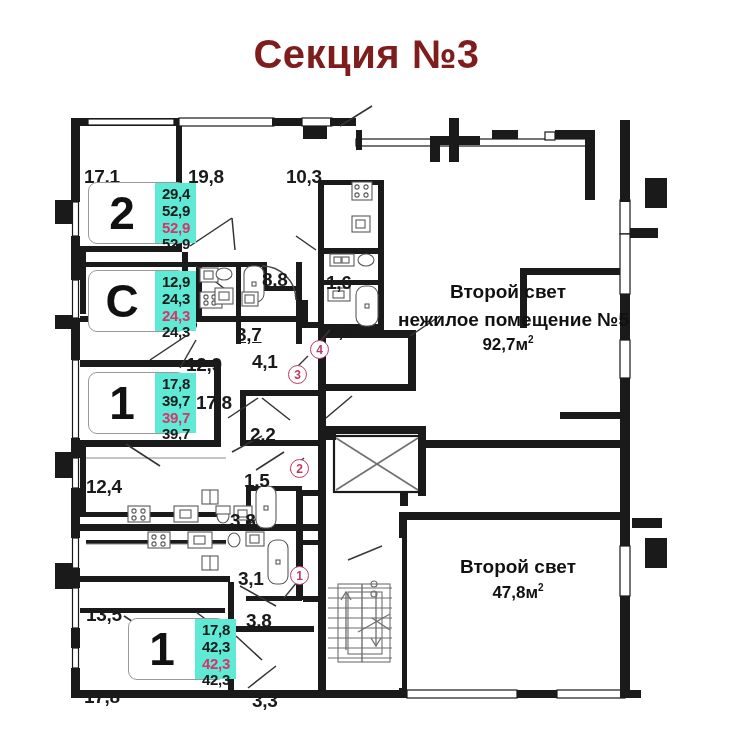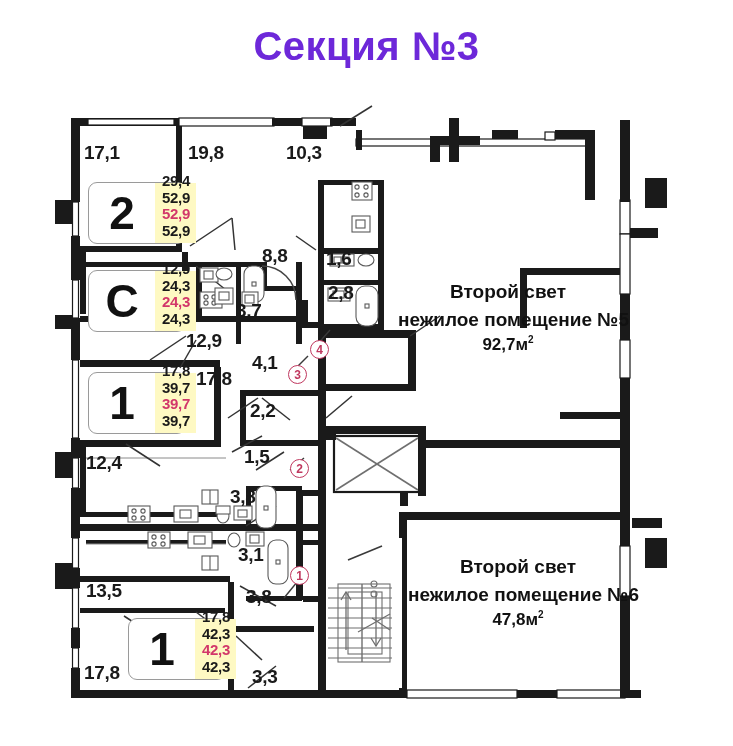--- a/index.html
+++ b/index.html
@@ -7,36 +7,37 @@
     width:733px;height:746px;
     font-family:"Liberation Sans", sans-serif;
     color:#1a1a1a;
     overflow:hidden;
     position:relative;
   }
   #plan-root{position:relative;width:733px;height:746px;}
 
   
   .plan-title{
-    position:absolute;left:0;top:24px;width:733px;
+    position:absolute;left:0;top:32px;width:733px;
     text-align:center;
     font-size:40px;font-weight:bold;letter-spacing:0.5px;
-    color:#6d28d9;
+    color:#7f1d1d;
   }
 
   
   #plan-svg{position:absolute;left:0;top:0;width:733px;height:746px;}
 
   
   .lbl{
     position:absolute;
     font-size:19px;font-weight:bold;
     color:#1a1a1a;
     white-space:nowrap;
     letter-spacing:-0.3px;
+    margin-top:24px;
   }
 
   
   .apt{
     position:absolute;
     border:1px solid #9a9a9a;
     border-radius:9px;
     background:#ffffff;
     display:flex;
     align-items:stretch;
@@ -44,23 +45,23 @@
   }
   .apt-type{
     display:flex;align-items:center;justify-content:center;
     font-size:46px;font-weight:bold;line-height:1;
     color:#111;
     padding:0 6px;
     min-width:54px;
   }
   .apt-divider{width:1px;background:#9a9a9a;}
   .apt-nums{
-    display:flex;flex-direction:column;justify-content:flex-end;
+    display:flex;flex-direction:column;justify-content:flex-start;
     padding:3px 6px 3px 7px;
-    background:#fef9c3;
+    background:#5eead4;
   }
   .apt-nums span{
     font-size:15px;font-weight:bold;line-height:1.12;
     color:#1a1a1a;
     letter-spacing:-0.3px;
   }
   .apt-nums span.hi{color:#d2376a;}
 
   
   .void-block{
@@ -408,23 +409,23 @@
     </g>
   </svg>
 
   <div class="lbl" style="left:84px;top:142px;">17,1</div>
   <div class="lbl" style="left:188px;top:142px;">19,8</div>
   <div class="lbl" style="left:286px;top:142px;">10,3</div>
   <div class="lbl" style="left:262px;top:245px;">8,8</div>
   <div class="lbl" style="left:172px;top:288px;">3,6</div>
   <div class="lbl" style="left:236px;top:300px;text-decoration:underline;">3,7</div>
   <div class="lbl" style="left:326px;top:248px;">1,6</div>
-  <div class="lbl" style="left:328px;top:282px;">2,8</div>
+  <div class="lbl" style="left:328px;top:296px;">2,8</div>
   <div class="lbl" style="left:186px;top:330px;">12,9</div>
-  <div class="lbl" style="left:252px;top:352px;">4,1</div>
+  <div class="lbl" style="left:252px;top:327px;">4,1</div>
   <div class="lbl" style="left:196px;top:368px;">17,8</div>
   <div class="lbl" style="left:250px;top:400px;">2,2</div>
   <div class="lbl" style="left:86px;top:452px;">12,4</div>
   <div class="lbl" style="left:244px;top:446px;">1,5</div>
   <div class="lbl" style="left:230px;top:486px;">3,8</div>
   <div class="lbl" style="left:238px;top:544px;">3,1</div>
   <div class="lbl" style="left:86px;top:580px;">13,5</div>
   <div class="lbl" style="left:246px;top:586px;">3,8</div>
   <div class="lbl" style="left:84px;top:662px;">17,8</div>
   <div class="lbl" style="left:252px;top:666px;">3,3</div>
@@ -476,21 +477,20 @@
   <div class="void-block" style="left:398px;top:278px;width:220px;">
     <div class="l1">Второй свет</div>
     <div class="l2">нежилое помещение №5</div>
     <div class="l3">
       <span>92,7</span><span>м</span><sup>2</sup>
     </div>
   </div>
 
   <div class="void-block" style="left:408px;top:553px;width:220px;">
     <div class="l1">Второй свет</div>
-    <div class="l2">нежилое помещение №6</div>
     <div class="l3">
       <span>47,8</span><span>м</span><sup>2</sup>
     </div>
   </div>
 
   <div class="marker" style="left:290px;top:566px;">1</div>
   <div class="marker" style="left:290px;top:459px;">2</div>
   <div class="marker" style="left:288px;top:365px;">3</div>
   <div class="marker" style="left:310px;top:340px;">4</div>
 

